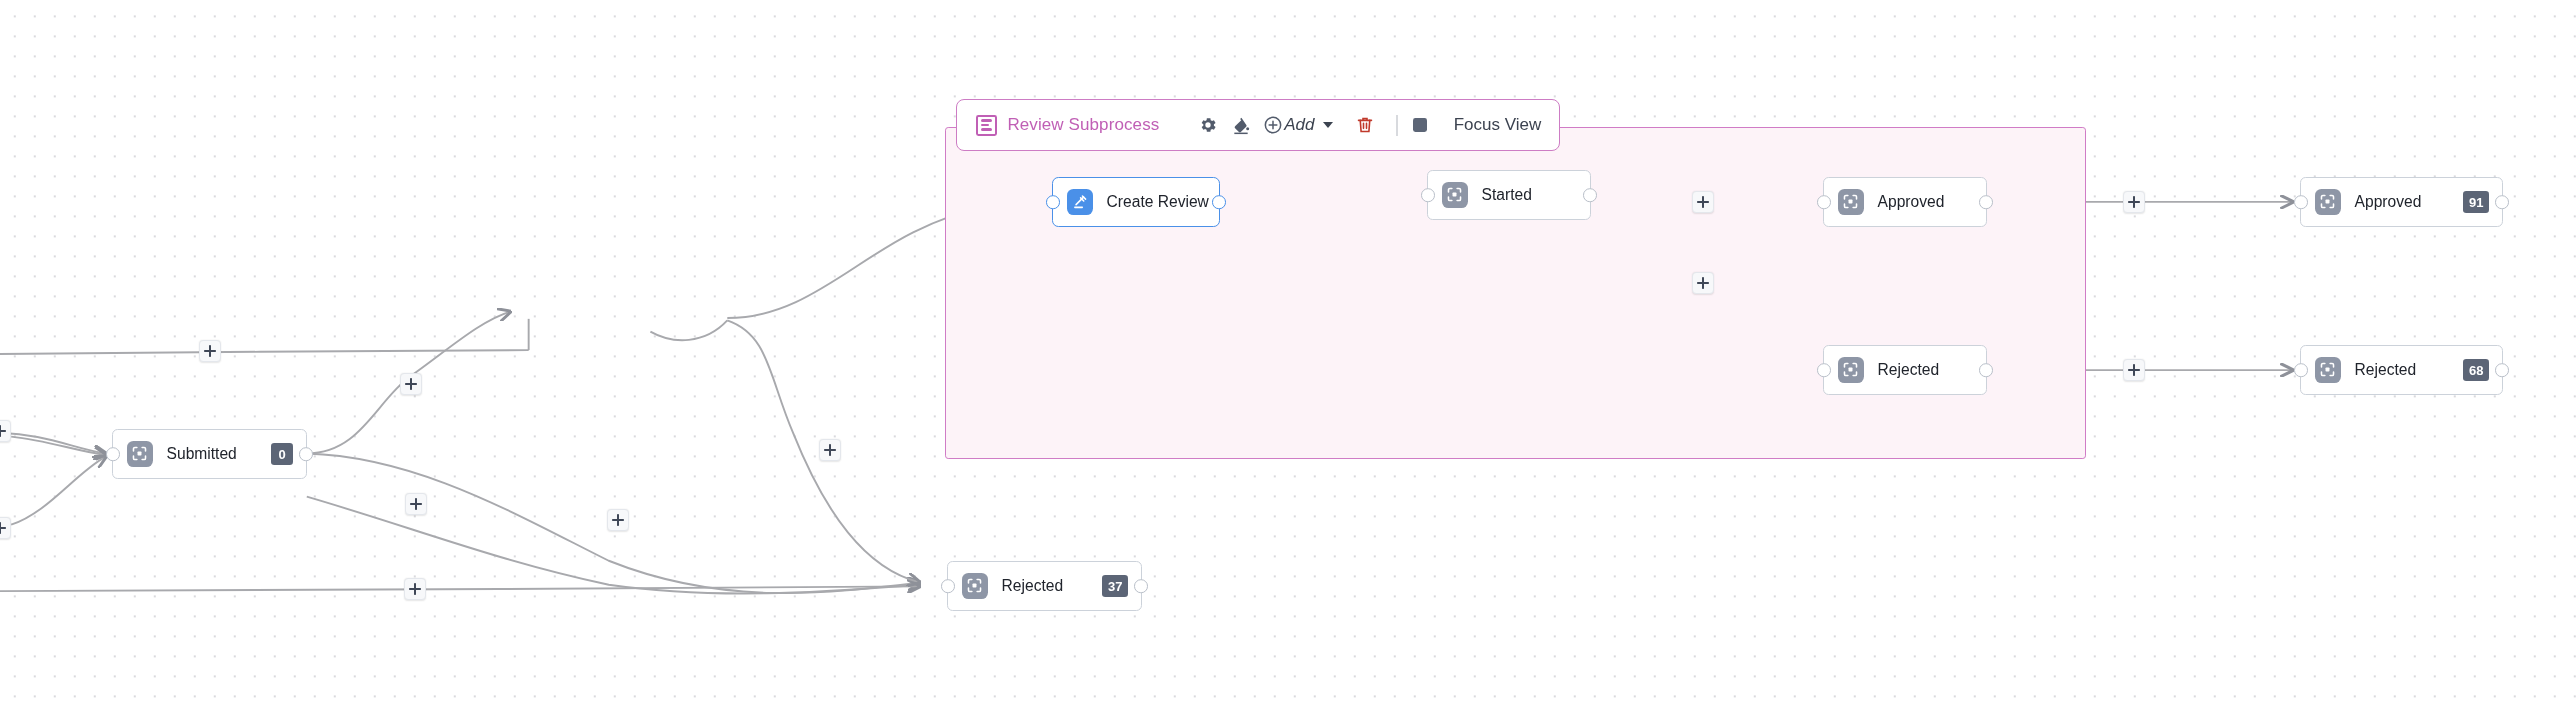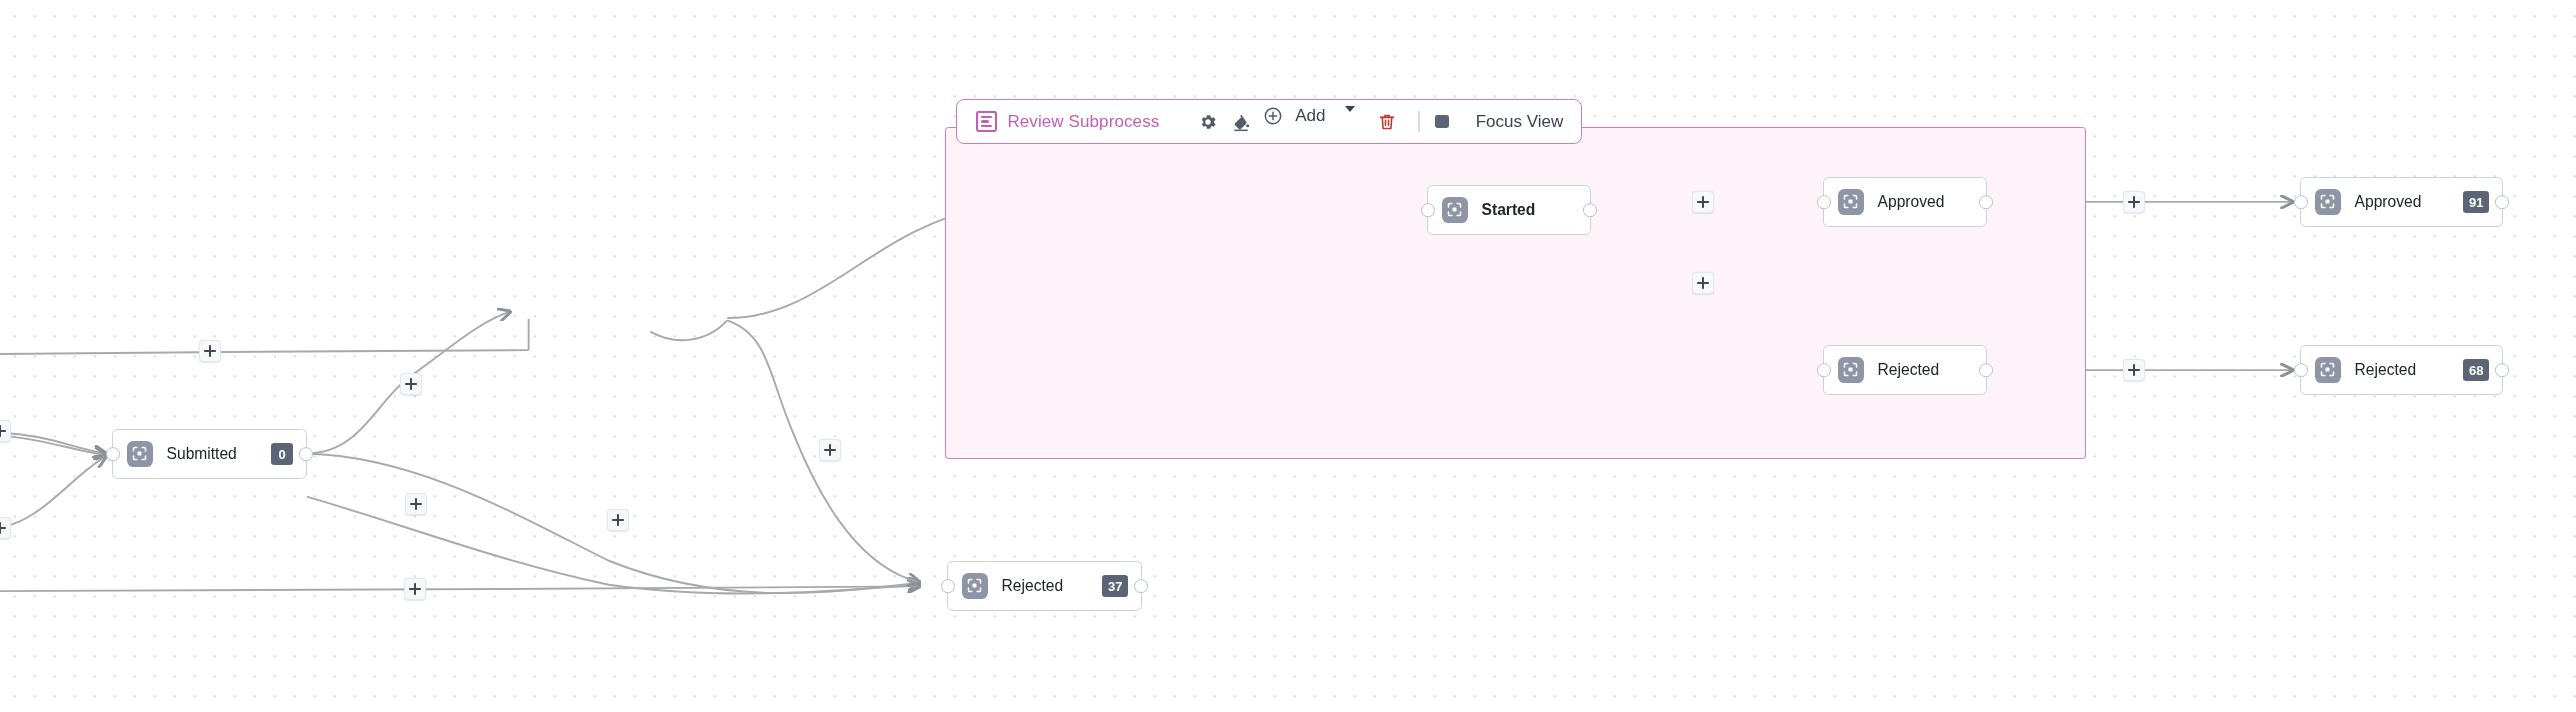--- a/index.html
+++ b/index.html
@@ -46,21 +46,21 @@
     background: #fdf3f8;
     border: 1.6px solid #d07cc6;
     border-radius: 3.2px;
   }
 
   
   .sp-toolbar {
     position: absolute;
     left: 956px;
     top: 99px;
-    height: 45px;
+    height: 52px;
     display: flex;
     align-items: center;
     gap: 0;
     padding: 0 17.6px 0 19px;
     background: #ffffff;
     border: 1.6px solid #cd7cc4;
     border-radius: 8px;
     white-space: nowrap;
   }
   .sp-title-icon {
@@ -86,23 +86,23 @@
   .tb-btn {
     display: flex; align-items: center; justify-content: center;
     height: 32px;
     padding: 0 6.4px;
     cursor: pointer;
     color: #515a६b;
     color: #525b6b;
   }
   .tb-gap { width: 11.2px; }
   .tb-add {
-    display: flex; align-items: flex-start; gap: 12px;
+    display: flex; align-items: center; gap: 1px;
     padding: 0 4.8px 0 6.4px;
-    height: 32px; cursor: pointer;
+    height: 32px; cursor: pointer; font-style: italic;
   }
   .tb-add-label { font-size: 17px; color: #3c4350; }
   .caret {
     width: 0; height: 0;
     border-left: 5.6px solid transparent;
     border-right: 5.6px solid transparent;
     border-top: 6.4px solid #3c4350;
     margin-left: 7.2px;
   }
   .tb-sep {
@@ -334,22 +334,35 @@
         <path d="M20.5 15.7v2.9a2 2 0 0 1-2 2h-2.8"></path>
         <path d="M8.3 20.6H5.5a2 2 0 0 1-2-2v-2.9"></path>
         <rect x="9.2" y="9.2" width="5.6" height="5.6" rx="1.1" fill="#ffffff" stroke="none"></rect>
       </svg>
     </span>
     <span class="node-label">Rejected</span>
     <span class="node-badge">37</span>
     <span class="handle out"></span>
   </div>
 
-
-  <div class="node" style="left:1427px; top:185px; width:164px;font-weight:bold;">
+  <div class="node selected" style="left:1052px; top:177px; width:168px;">
+    <span class="handle in"></span>
+    <span class="node-icon blue">
+      <svg width="17.6" height="17.6" viewBox="0 0 24 24" fill="none" stroke="#ffffff" stroke-width="2.1" stroke-linecap="round">
+        <path d="M15.6 4.1 19.9 8.4"></path>
+        <path d="M13.1 6.6 17.4 10.9"></path>
+        <path d="M17.1 5.6 6.9 15.8"></path>
+        <path d="M5.2 19.6h10.2"></path>
+      </svg>
+    </span>
+    <span class="node-label">Create Review</span>
+    <span class="handle out"></span>
+  </div>
+
+  <div class="node" style="left:1427px; top:170px; width:164px;">
     <span class="handle in"></span>
     <span class="node-icon">
       <svg width="17" height="17" viewBox="0 0 24 24" fill="none" stroke="#ffffff" stroke-width="2.2" stroke-linecap="round">
         <path d="M3.5 8.3V5.4a2 2 0 0 1 2-2h2.8"></path>
         <path d="M15.7 3.4h2.8a2 2 0 0 1 2 2v2.9"></path>
         <path d="M20.5 15.7v2.9a2 2 0 0 1-2 2h-2.8"></path>
         <path d="M8.3 20.6H5.5a2 2 0 0 1-2-2v-2.9"></path>
         <rect x="9.2" y="9.2" width="5.6" height="5.6" rx="1.1" fill="#ffffff" stroke="none"></rect>
       </svg>
     </span>

